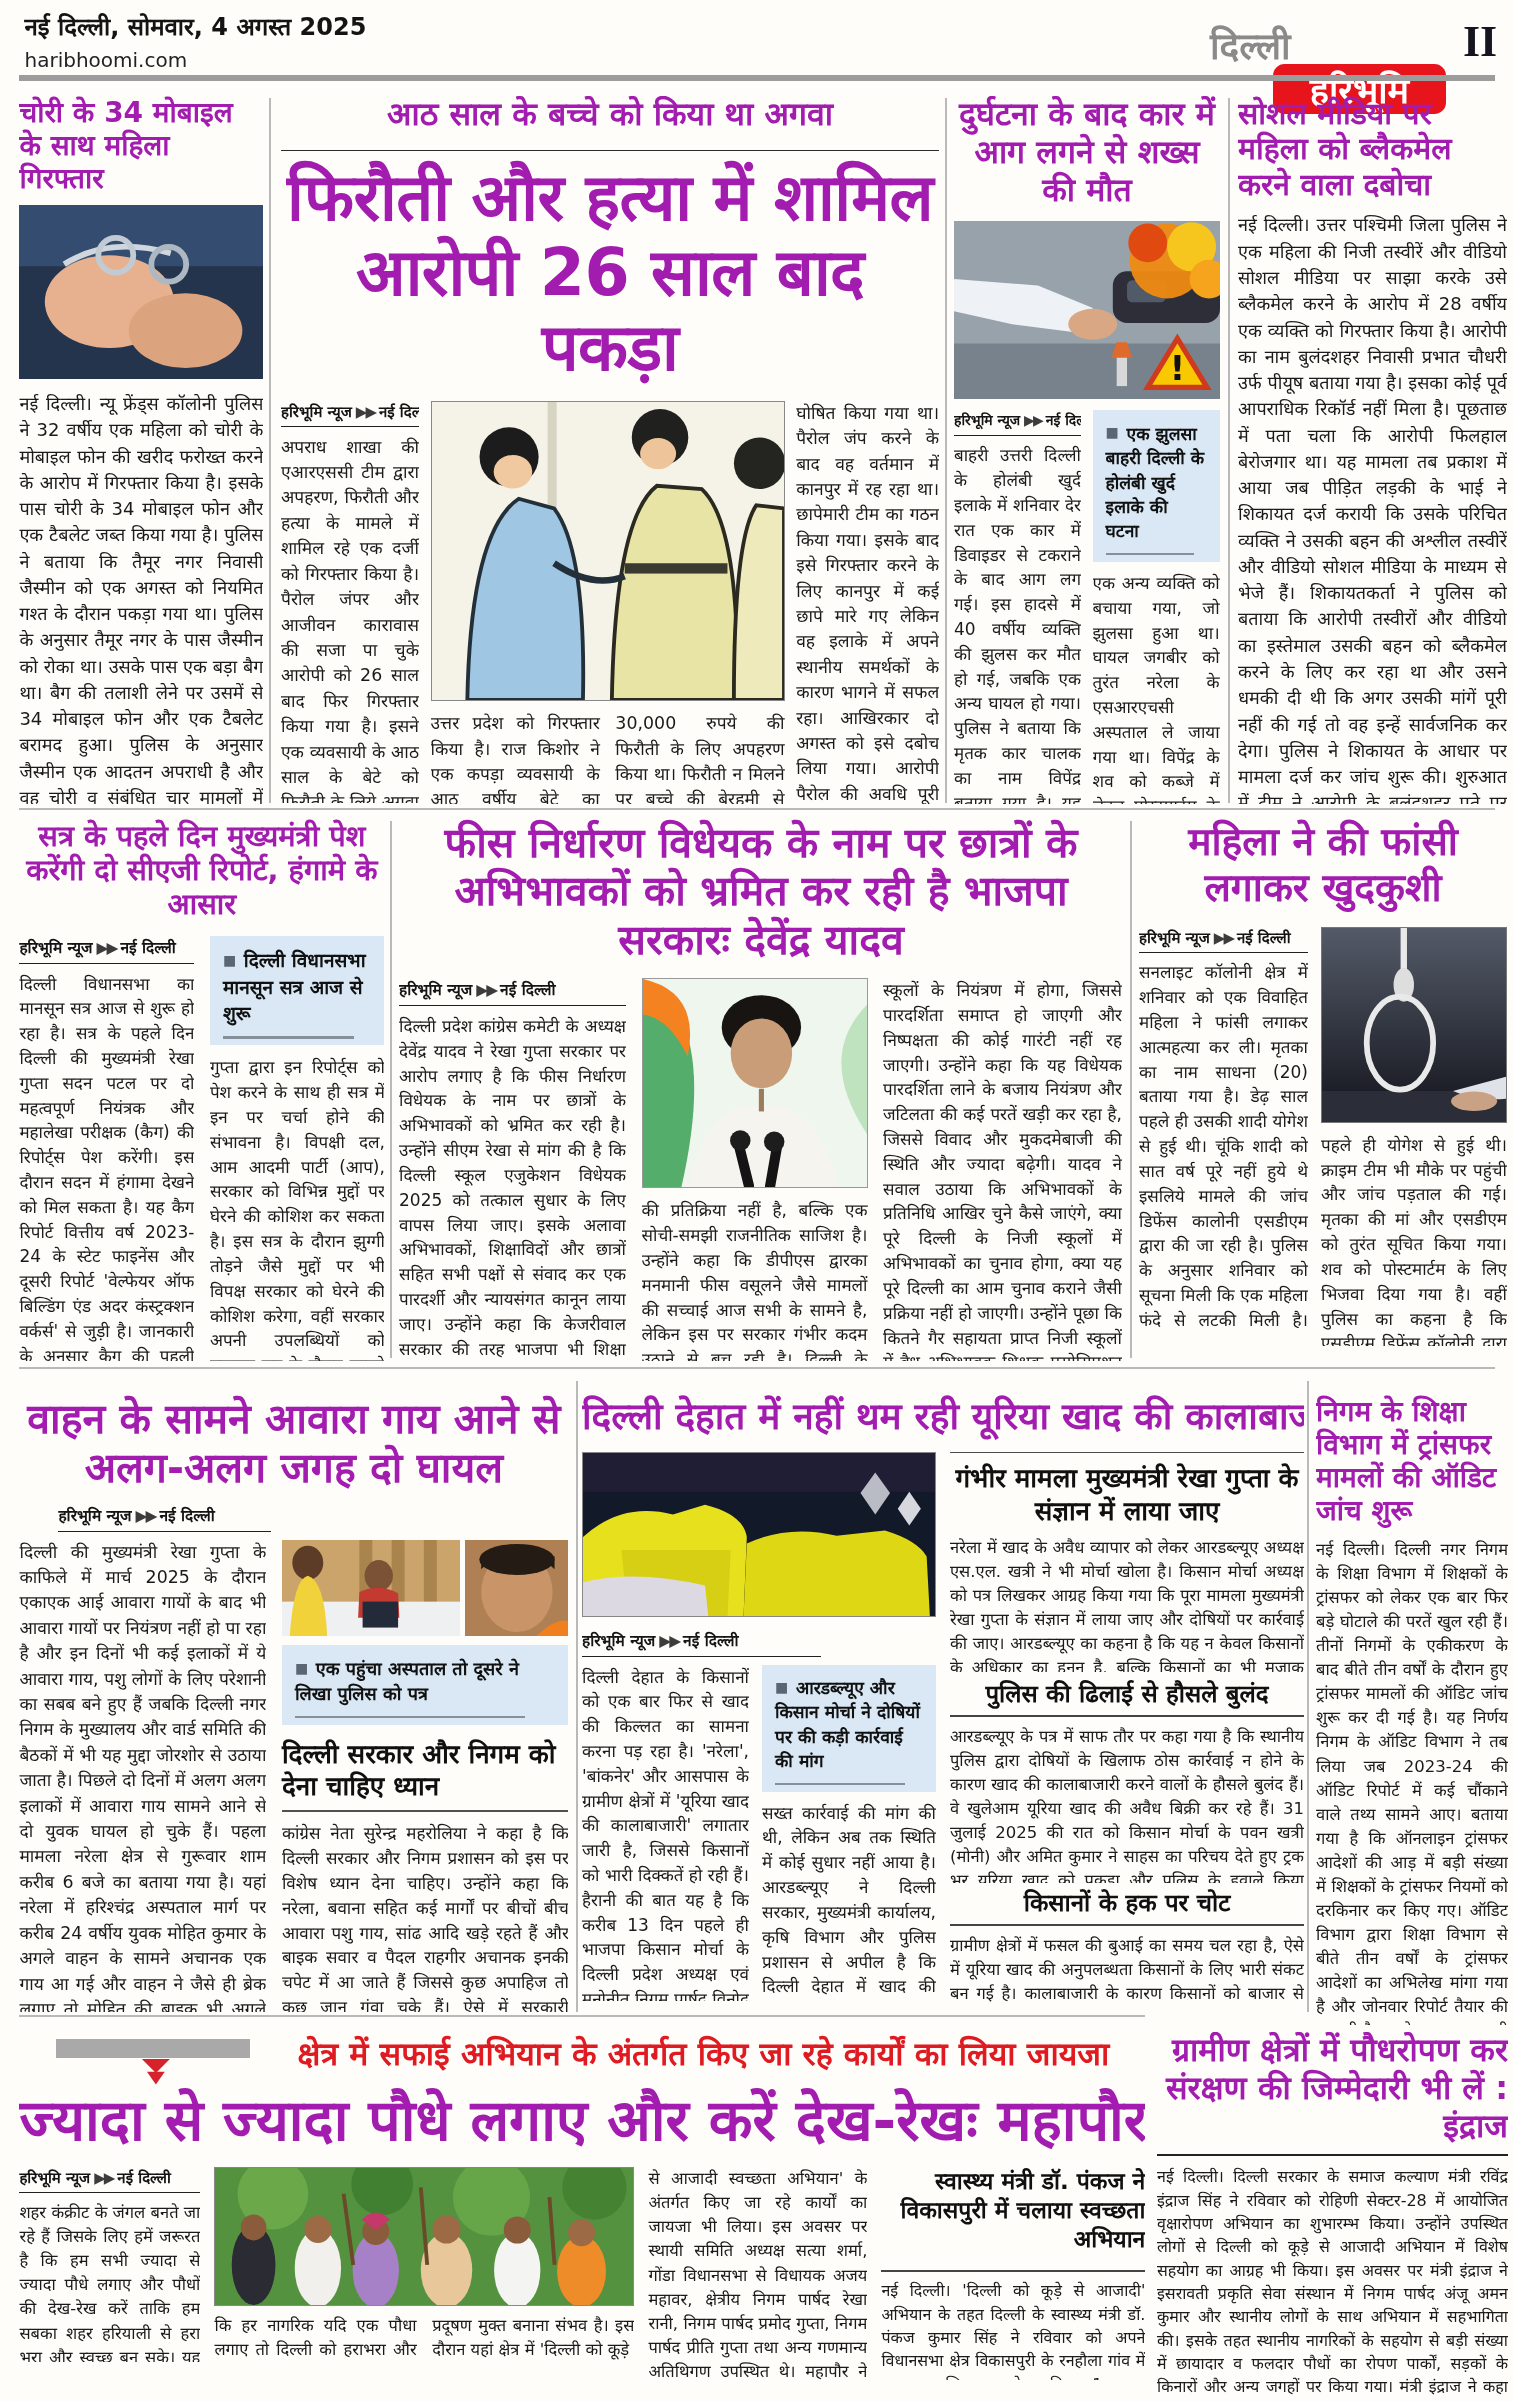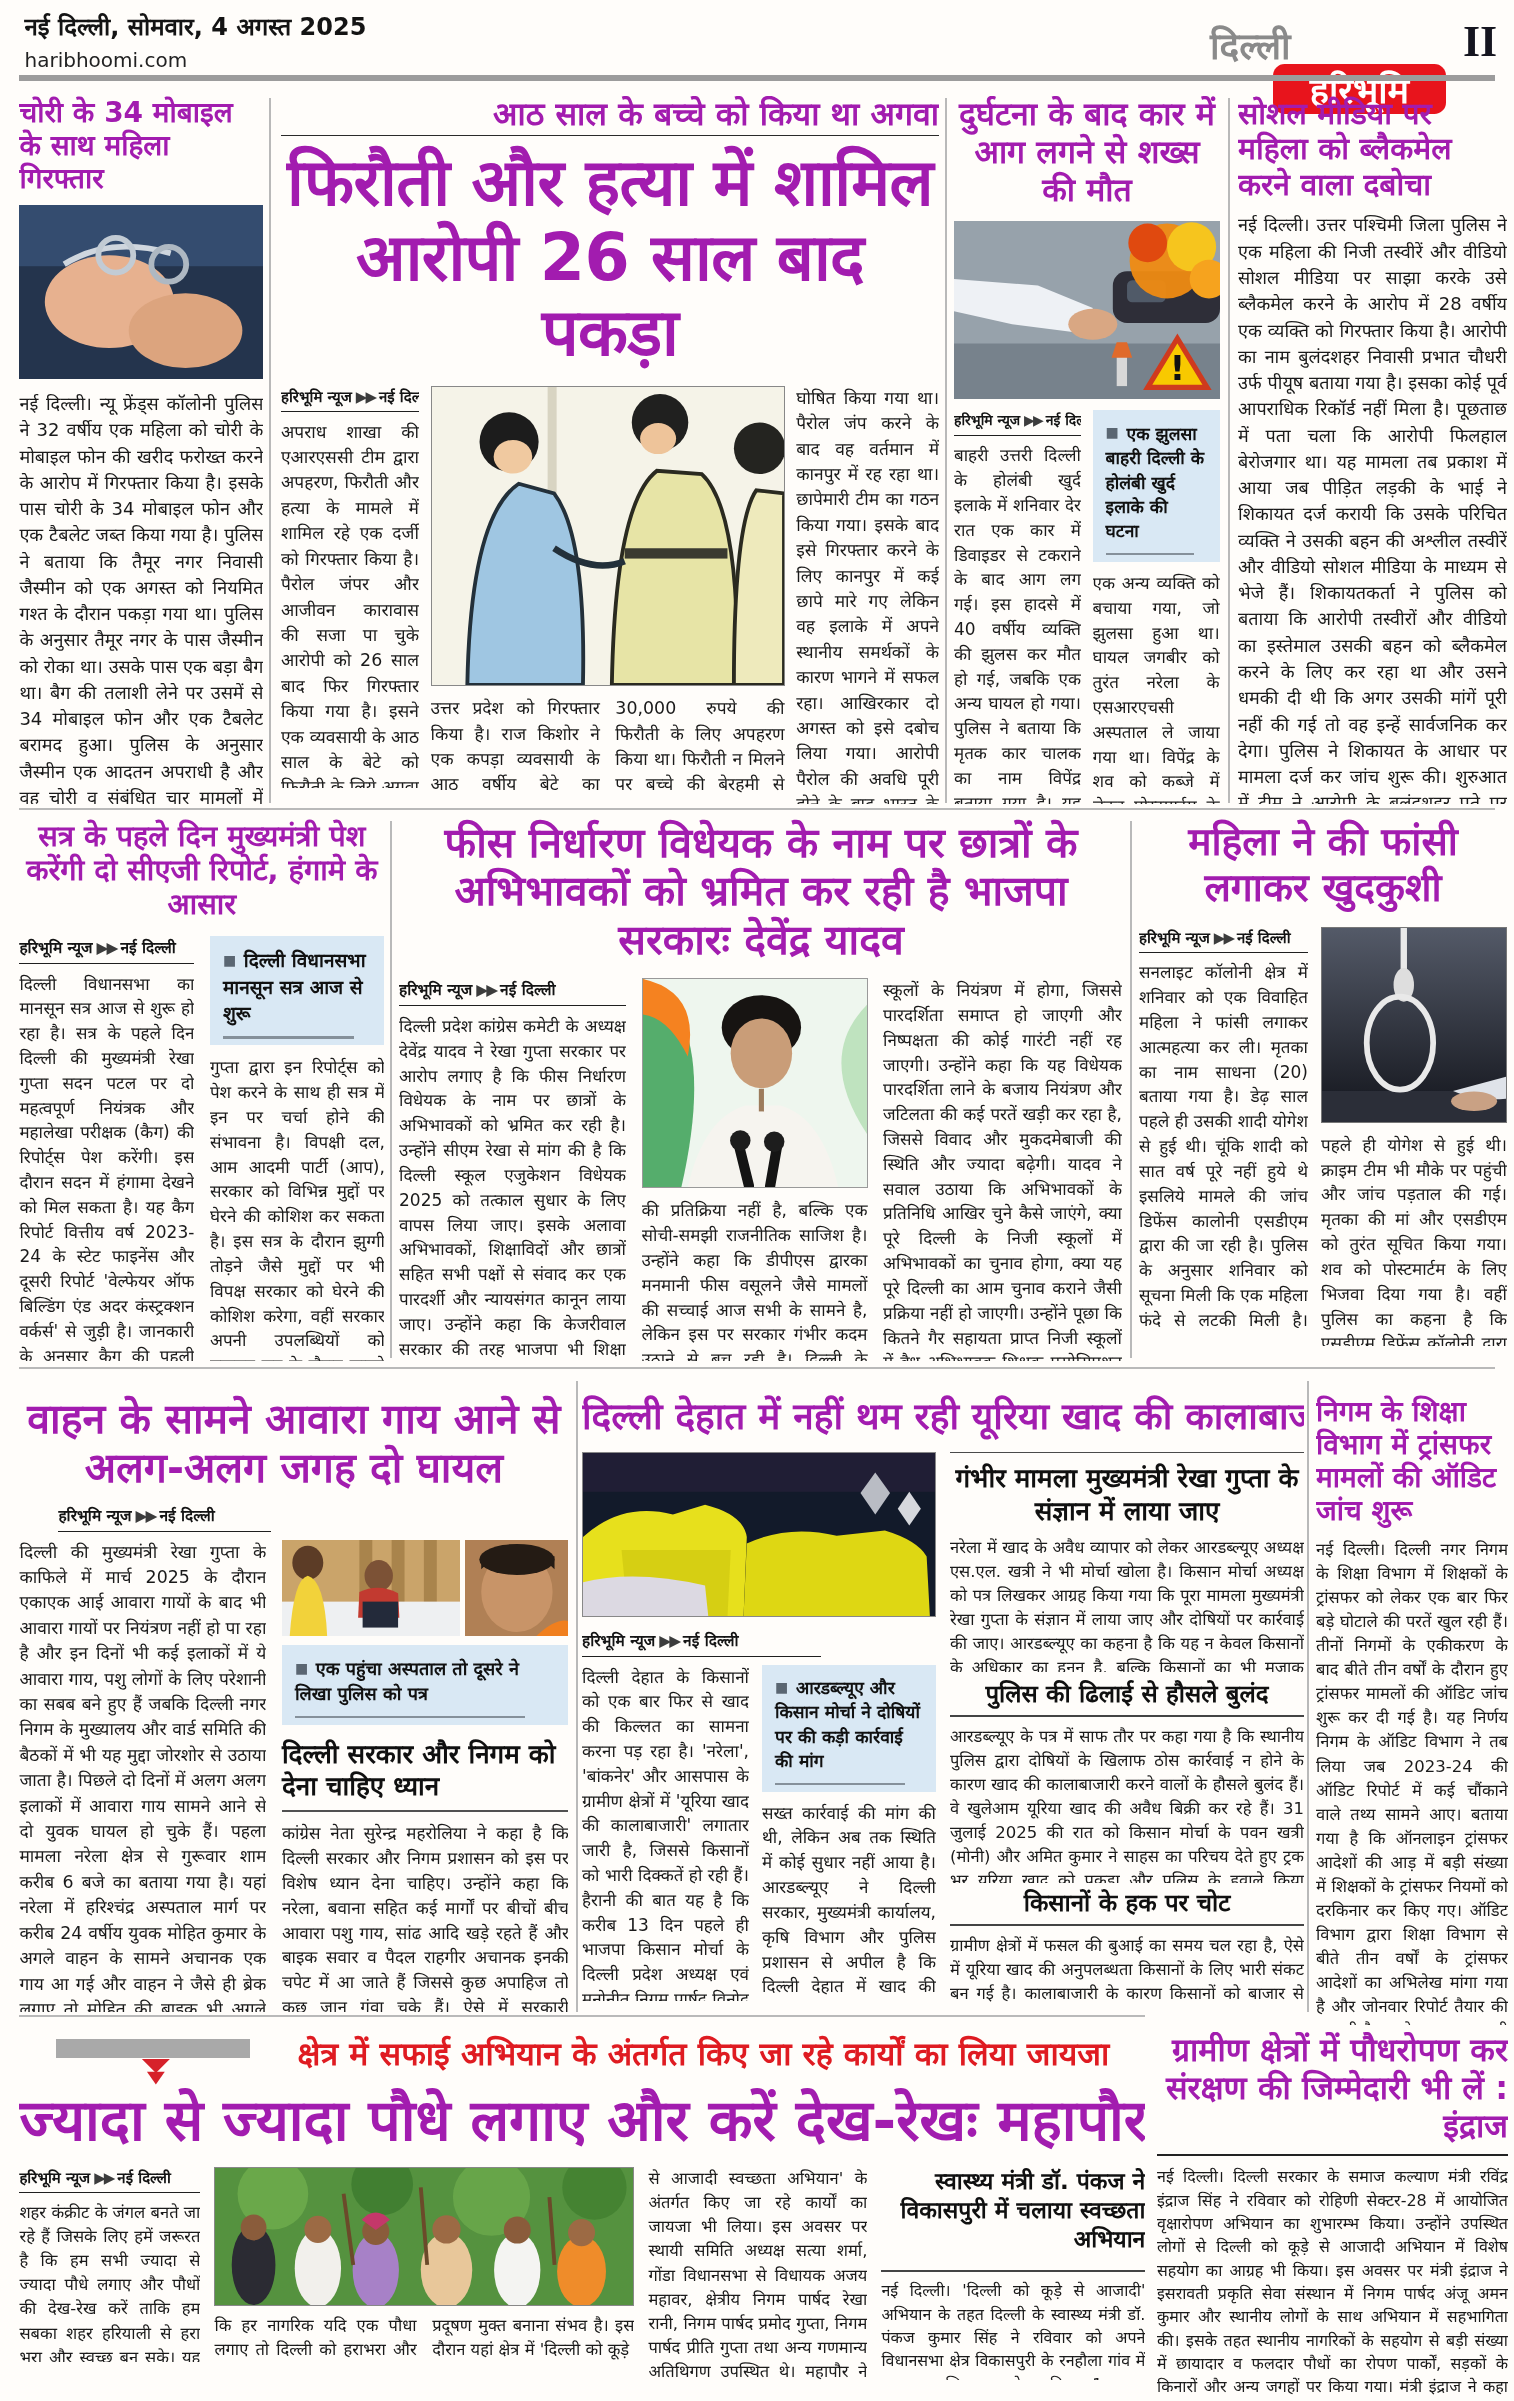--- a/index.html
+++ b/index.html
@@ -56,21 +56,21 @@
         <ellipse cx="258" cy="195" rx="88" ry="58" fill="#dca47e"></ellipse>
         <path d="M70 92 Q140 48 235 75" stroke="#cfd6de" stroke-width="9" fill="none"></path>
         <circle cx="150" cy="78" r="27" fill="none" stroke="#c2cbd4" stroke-width="9"></circle>
         <circle cx="232" cy="92" r="27" fill="none" stroke="#aeb8c2" stroke-width="9"></circle>
       </svg>
     </div>
     <div class="bodytxt" style="margin-top:11.6px;font-size:18px;height:478px;">नई दिल्ली। न्यू फ्रेंड्स कॉलोनी पुलिस ने 32 वर्षीय एक महिला को चोरी के मोबाइल फोन की खरीद फरोख्त करने के आरोप में गिरफ्तार किया है। इसके पास चोरी के 34 मोबाइल फोन और एक टैबलेट जब्त किया गया है। पुलिस ने बताया कि तैमूर नगर निवासी जैस्मीन को एक अगस्त को नियमित गश्त के दौरान पकड़ा गया था। पुलिस के अनुसार तैमूर नगर के पास जैस्मीन को रोका था। उसके पास एक बड़ा बैग था। बैग की तलाशी लेने पर उसमें से 34 मोबाइल फोन और एक टैबलेट बरामद हुआ। पुलिस के अनुसार जैस्मीन एक आदतन अपराधी है और वह चोरी व संबंधित चार मामलों में पहले भी शामिल रह चुकी है। पूछताछ के दौरान महिला ने खुलासा किया कि वह दो लोगों से चोरी के मोबाइल फोन सस्ते दामों पर खरीदती थी और मुनाफे के लिए उन्हें ऊंचे दामों पर बेचती थी।</div>
   </div>
 
   <div class="art" style="left:281px;top:96px;width:658px;height:708px;">
-    <div class="hd ctr" style="font-size:32px;padding-bottom:1px;border-bottom:1.9px solid #2a2a2a;text-align:right;">आठ साल के बच्चे को किया था अगवा</div>
+    <div class="hd ctr" style="font-size:32px;padding-bottom:16px;border-bottom:1.9px solid #2a2a2a;">आठ साल के बच्चे को किया था अगवा</div>
     <div class="hd ctr" style="font-size:65px;line-height:1.15;margin-top:10.3px;letter-spacing:-0.6px;">फिरौती और हत्या में शामिल आरोपी 26 साल बाद पकड़ा</div>
     <div style="display:flex;gap:11.6px;margin-top:15.5px;height:418px;overflow:hidden;">
       <div style="width:138px;flex:none;overflow:hidden;">
         <div class="byline" style="font-size:15px;">
           <span>हरिभूमि न्यूज</span><span class="arr">▶▶</span><span>नई दिल्ली</span>
         </div>
         <div class="bodytxt" style="font-size:17.4px;height:368px;">अपराध शाखा की एआरएससी टीम द्वारा अपहरण, फिरौती और हत्या के मामले में शामिल रहे एक दर्जी को गिरफ्तार किया है। पैरोल जंपर और आजीवन कारावास की सजा पा चुके आरोपी को 26 साल बाद फिर गिरफ्तार किया गया है। इसने एक व्यवसायी के आठ साल के बेटे को फिरौती के लिये अगवा किया था। बच्चे की सुरक्षित रिहाई के बदले में 30 हजार की फिरौती मांगी गई थी। इसे 1996 में आजीवन कारावास की सजा सुनाई गई और 1999 में दिल्ली उच्च न्यायालय ने इसे छह सप्ताह के लिए पैरोल पर रिहा कर दिया था। डीसीपी संजीव कुमार यादव के अनुसार अपहरणकर्ता हत्यारे राज किशोर उर्फ बड़े (55) निवासी कानपुर देहात,</div>
       </div>
       <div style="width:354px;flex:none;overflow:hidden;">
         <div class="photo" style="height:298px;border:1.3px solid #888;">

